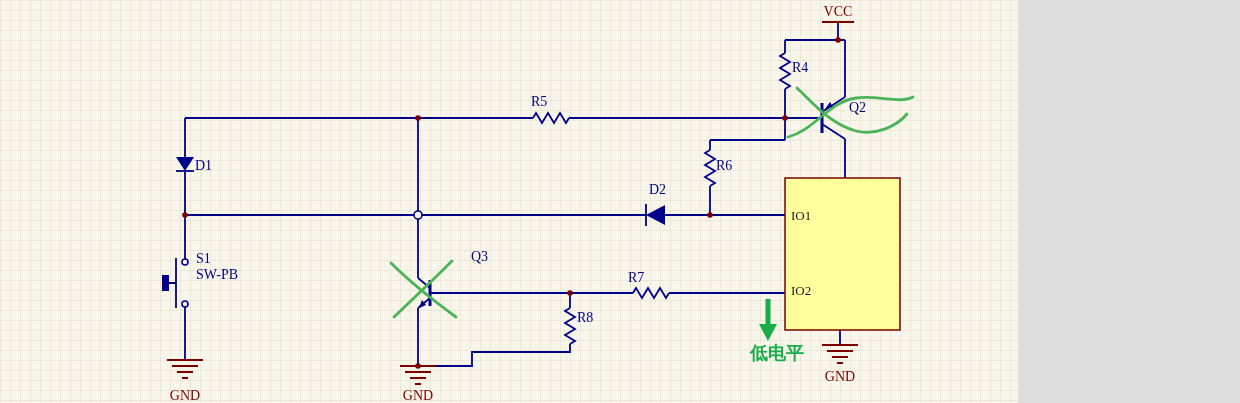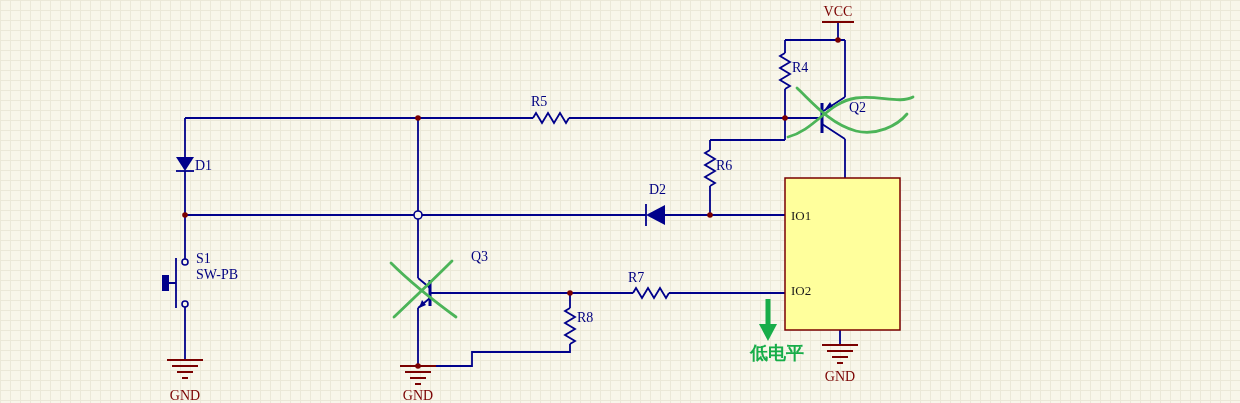--- a/index.html
+++ b/index.html
@@ -1,18 +1,18 @@
 <!DOCTYPE html>
 <html><head>
 <meta charset="utf-8">
 <style>
   html,body { margin:0; padding:0; background:#ddd; }
   .stage {
     position:relative;
-    width:1240px; height:403px;
+    width:1018px; height:403px;
     background-color:#F8F6EA;
     background-image:
       linear-gradient(to right, #EBE8D8 1px, transparent 1px),
       linear-gradient(to bottom, #EBE8D8 1px, transparent 1px),
       linear-gradient(to right, #E0DCC8 1px, transparent 1px),
       linear-gradient(to bottom, #E0DCC8 1px, transparent 1px);
     background-size: 10px 10px, 10px 10px, 100px 100px, 100px 100px;
     overflow:hidden;
   }
   svg { position:absolute; left:0; top:0; }

